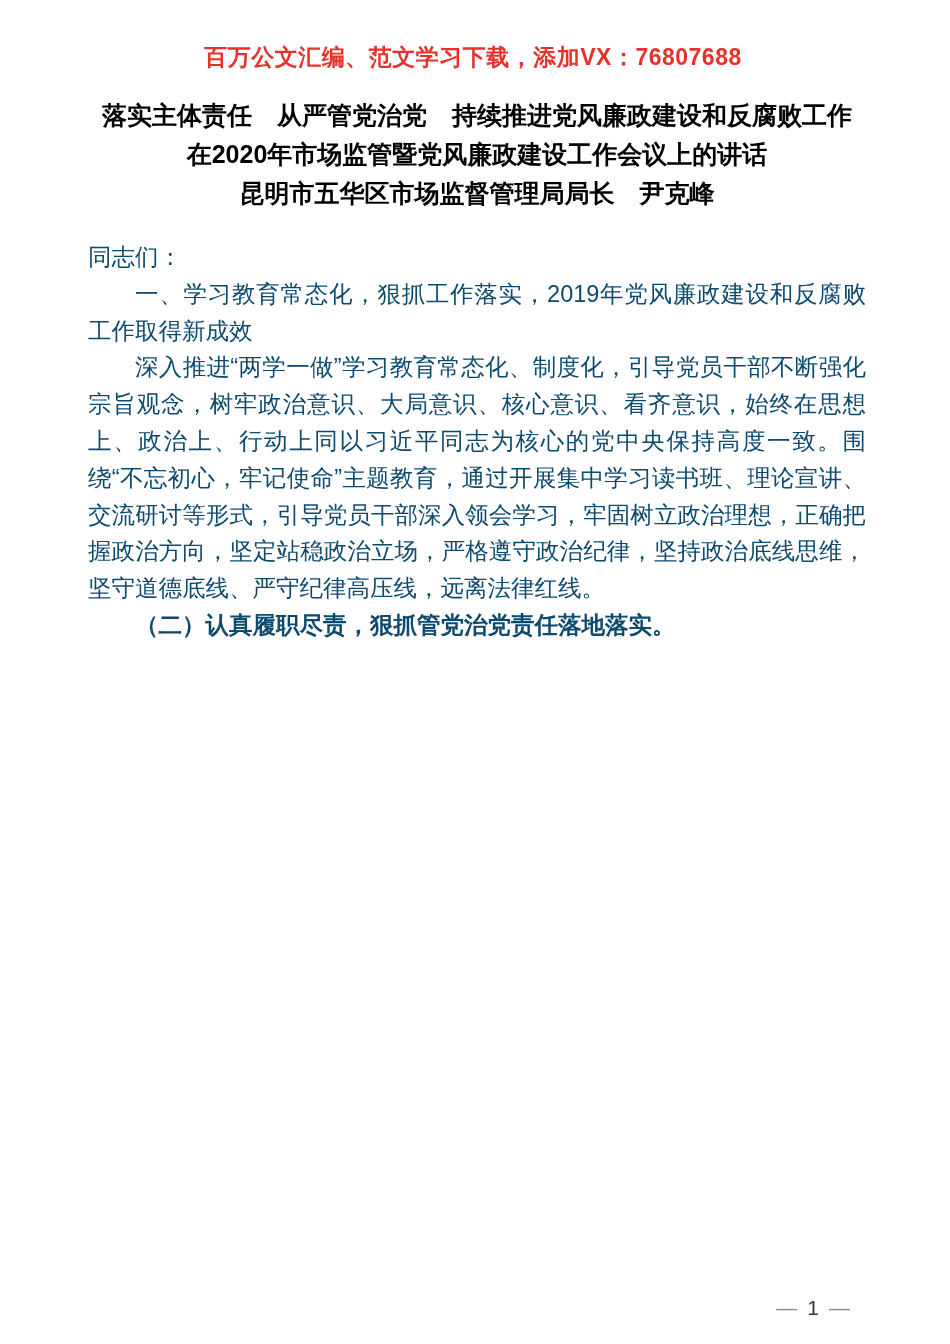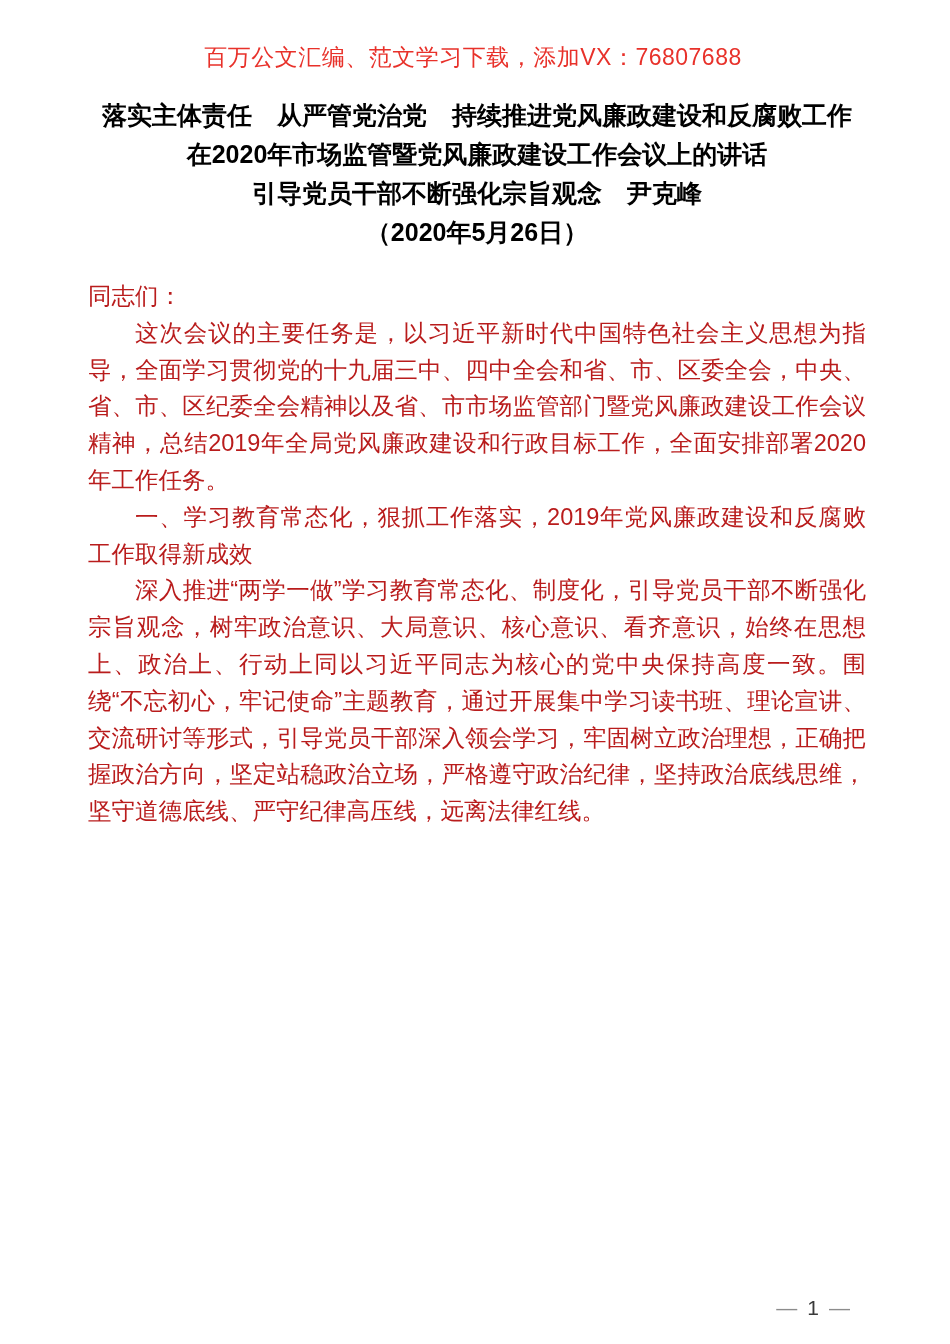--- a/index.html
+++ b/index.html
@@ -15,41 +15,41 @@
     font-family: "Liberation Sans", sans-serif;
     color: #000000;
     overflow: hidden;
   }
   .notice {
     margin: 42px 88px 0 84px;
     text-align: center;
     font-size: 23px;
     line-height: 30px;
     color: #e8312a;
-    font-weight: 400;
+    font-weight: 700;
     letter-spacing: 0.5px;
   }
   .title-block {
     margin: 24px 84px 4px 88px;
     text-align: center;
     font-size: 25px;
     line-height: 39px;
     font-weight: 600;
     color: #000000;
   }
   .title-line {
     white-space: nowrap;
   }
   .doc-body {
     margin: 26px 84px 0 88px;
     width: 778px;
     font-size: 23.5px;
     line-height: 36.8px;
     text-align: justify;
-    color: #b91c1c;
+    color: #0c4a6e;
   }
   .doc-body p {
     margin: 0;
     padding: 0;
   }
   .salutation {
     text-indent: 0;
   }
   .para, .section-heading, .sub-heading {
     text-indent: 2em;
@@ -77,28 +77,27 @@
 </head>
 <body>
 
 <div class="page">
 
   <div class="notice">百万公文汇编、范文学习下载，添加VX：76807688</div>
 
   <div class="title-block">
     <div class="title-line">落实主体责任　从严管党治党　持续推进党风廉政建设和反腐败工作</div>
     <div class="title-line">在2020年市场监管暨党风廉政建设工作会议上的讲话</div>
-    <div class="title-line">引导党员干部不断强化宗旨观念　尹克峰</div>
-    <div class="title-line">（2020年5月26日）</div>
+    <div class="title-line">昆明市五华区市场监督管理局局长　尹克峰</div>
   </div>
 
   <div class="doc-body">
     <p class="salutation">同志们：</p>
-    <p class="para">这次会议的主要任务是，以习近平新时代中国特色社会主义思想为指导，全面学习贯彻党的十九届三中、四中全会和省、市、区委全会，中央、省、市、区纪委全会精神以及省、市市场监管部门暨党风廉政建设工作会议精神，总结2019年全局党风廉政建设和行政目标工作，全面安排部署2020年工作任务。</p>
     <p class="section-heading">一、学习教育常态化，狠抓工作落实，2019年党风廉政建设和反腐败工作取得新成效</p>
     <p class="para">深入推进“两学一做”学习教育常态化、制度化，引导党员干部不断强化宗旨观念，树牢政治意识、大局意识、核心意识、看齐意识，始终在思想上、政治上、行动上同以习近平同志为核心的党中央保持高度一致。围绕“不忘初心，牢记使命”主题教育，通过开展集中学习读书班、理论宣讲、交流研讨等形式，引导党员干部深入领会学习，牢固树立政治理想，正确把握政治方向，坚定站稳政治立场，严格遵守政治纪律，坚持政治底线思维，坚守道德底线、严守纪律高压线，远离法律红线。</p>
+    <p class="sub-heading">（二）认真履职尽责，狠抓管党治党责任落地落实。</p>
   </div>
 
   <div class="page-number">
     <span class="dash">—</span><span class="num">1</span><span class="dash">—</span>
   </div>
 
 </div>
 
 </body></html>

